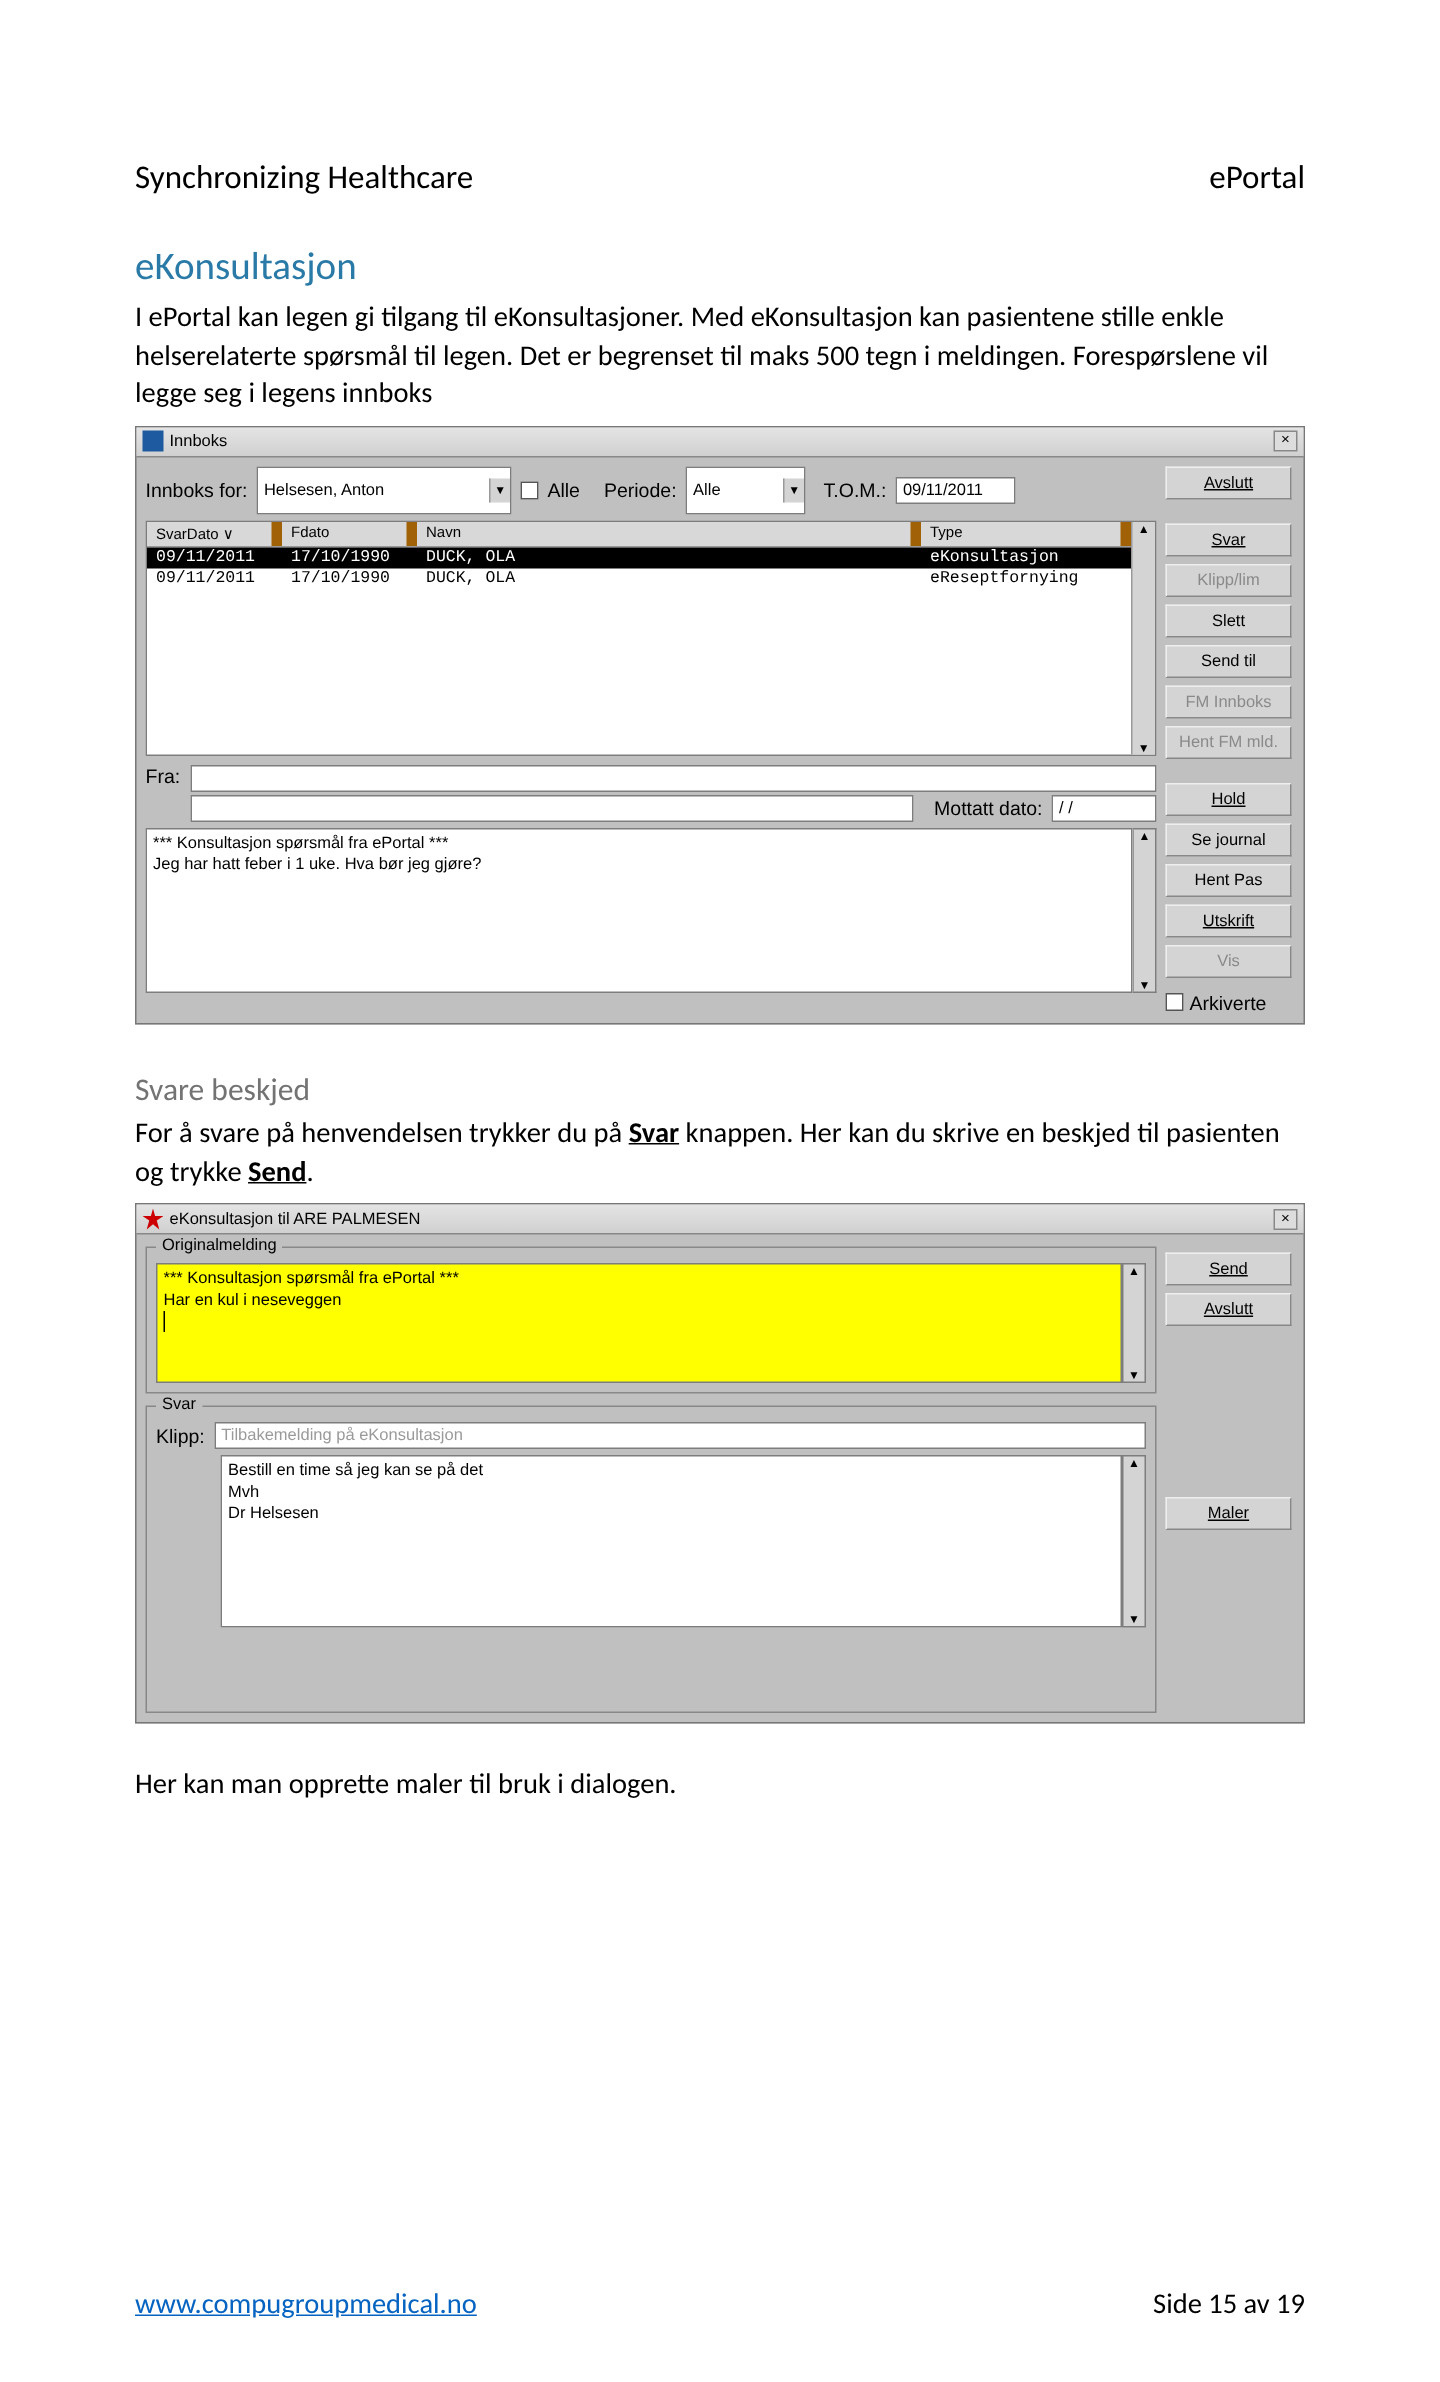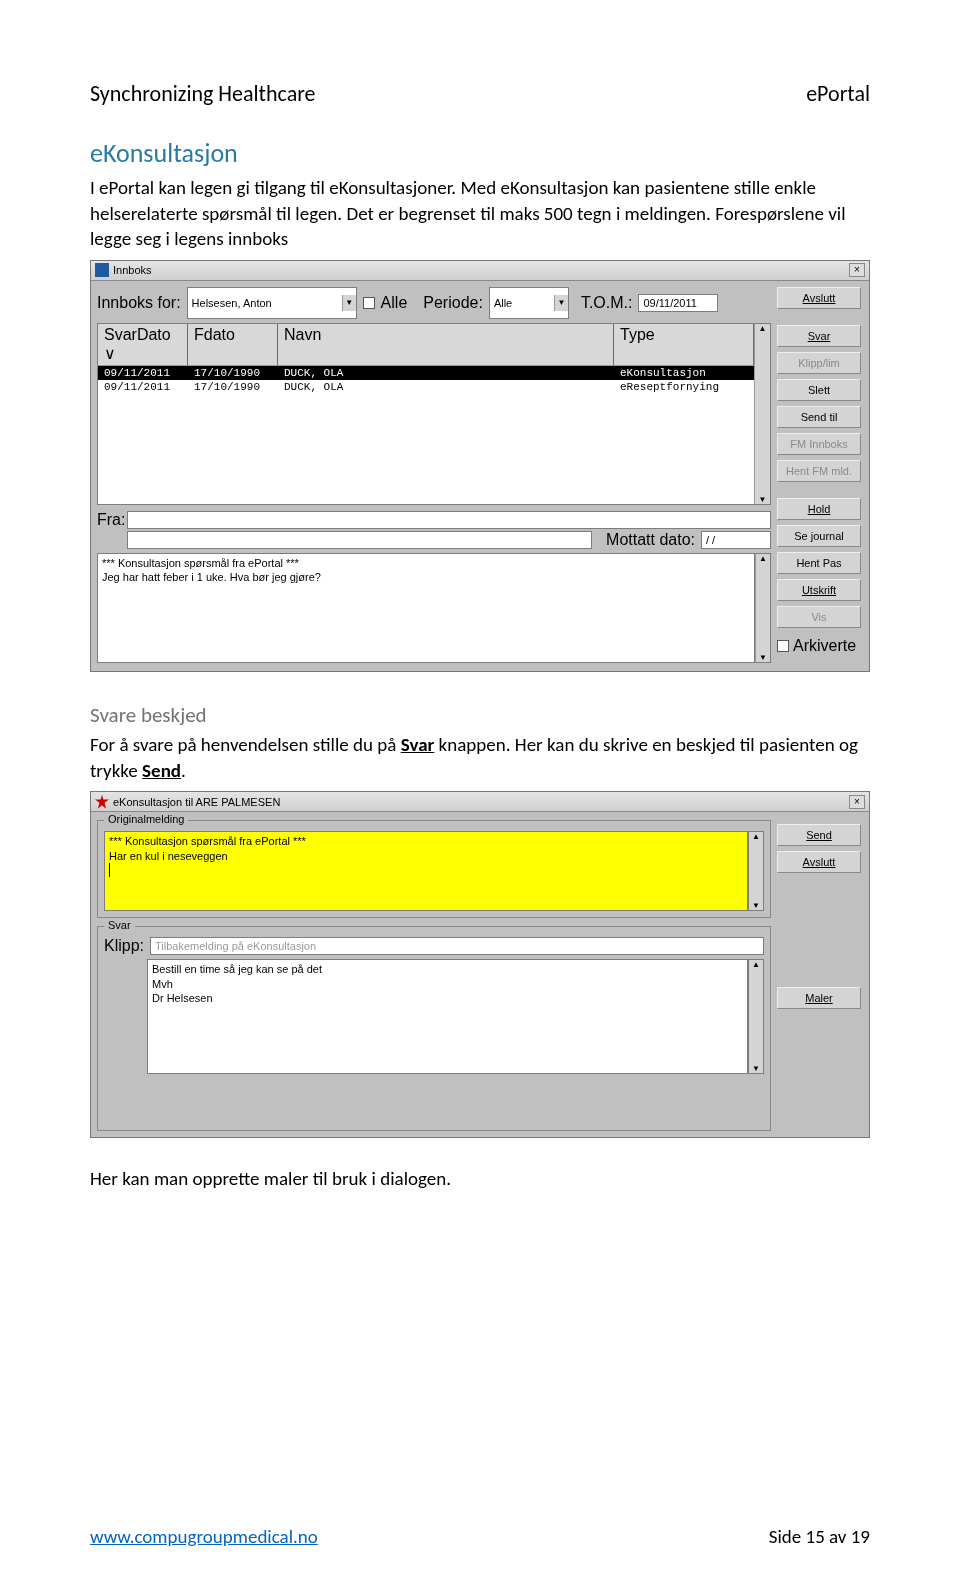--- a/index.html
+++ b/index.html
@@ -13,20 +13,21 @@
   .page {
     padding: 80px 90px 40px 90px;
     min-height: 1588px;
     position: relative;
   }
   .header-row {
     display: flex;
     justify-content: space-between;
     font-size: 22px;
     margin-bottom: 30px;
+    margin-top: 24px;
   }
   .section-h {
     color: #2a7aa8;
     font-size: 26px;
     font-weight: 400;
     margin: 0 0 6px 0;
   }
   .body-text {
     font-size: 19px;
     line-height: 1.35;
@@ -109,21 +110,21 @@
     margin-left: auto;
     width: 14px; height: 16px;
     background: #d4d4d4;
     border-left: 1px solid #999;
     display: flex; align-items: center; justify-content: center;
     font-size: 8px;
   }
   .chk {
     width: 12px; height: 12px; border: 1px solid #555; background: #fff; display: inline-block;
   }
-  .lbl { font-size: 16px; }
+  .lbl { font-size: 13px; }
   .btn {
     background: #d4d4d4;
     border: 1px solid #888;
     border-top-color: #eee;
     border-left-color: #eee;
     height: 22px;
     font-size: 11px;
     display: flex;
     align-items: center;
     justify-content: center;
@@ -140,23 +141,23 @@
   .list-area {
     background: #fff;
     border: 1px solid #7d7d7d;
   }
   .list-header {
     display: flex;
     background: #d8d8d8;
     border-bottom: 1px solid #999;
   }
   .list-header > div {
-    border-right: 1px solid #a16207;
+    border-right: 7px solid #a16207;
     padding: 2px 6px;
-    font-size: 16px;
+    font-size: 10px;
   }
   .list-row {
     display: flex;
     font-family: "Courier New", monospace;
     font-size: 11px;
   }
   .list-row > div {
     padding: 1px 6px;
   }
   .list-row.sel { background: #000; color: #fff; }
@@ -323,21 +324,21 @@
           <span class="chk"></span>
           <span class="lbl">Arkiverte</span>
         </div>
       </div>
     </div>
   </div>
 
   <div style="height:30px;"></div>
   <h3 class="subsection-h">Svare beskjed</h3>
   <div class="body-text">
-    <span>For å svare på henvendelsen stille du på </span><span class="bold u">Svar</span><span> knappen. Her kan du skrive en beskjed til pasienten og trykke </span><span class="bold u">Send</span><span>.</span>
+    <span>For å svare på henvendelsen trykker du på </span><span class="bold u">Svar</span><span> knappen. Her kan du skrive en beskjed til pasienten og trykke </span><span class="bold u">Send</span><span>.</span>
   </div>
 
   <div class="img-win" style="margin-top:4px;">
     <div class="titlebar">
       <span class="ticon2"></span>
       <span>eKonsultasjon til ARE PALMESEN</span>
       <div class="close-x">×</div>
     </div>
     <div style="display:flex;">
       <div style="flex:1;">

